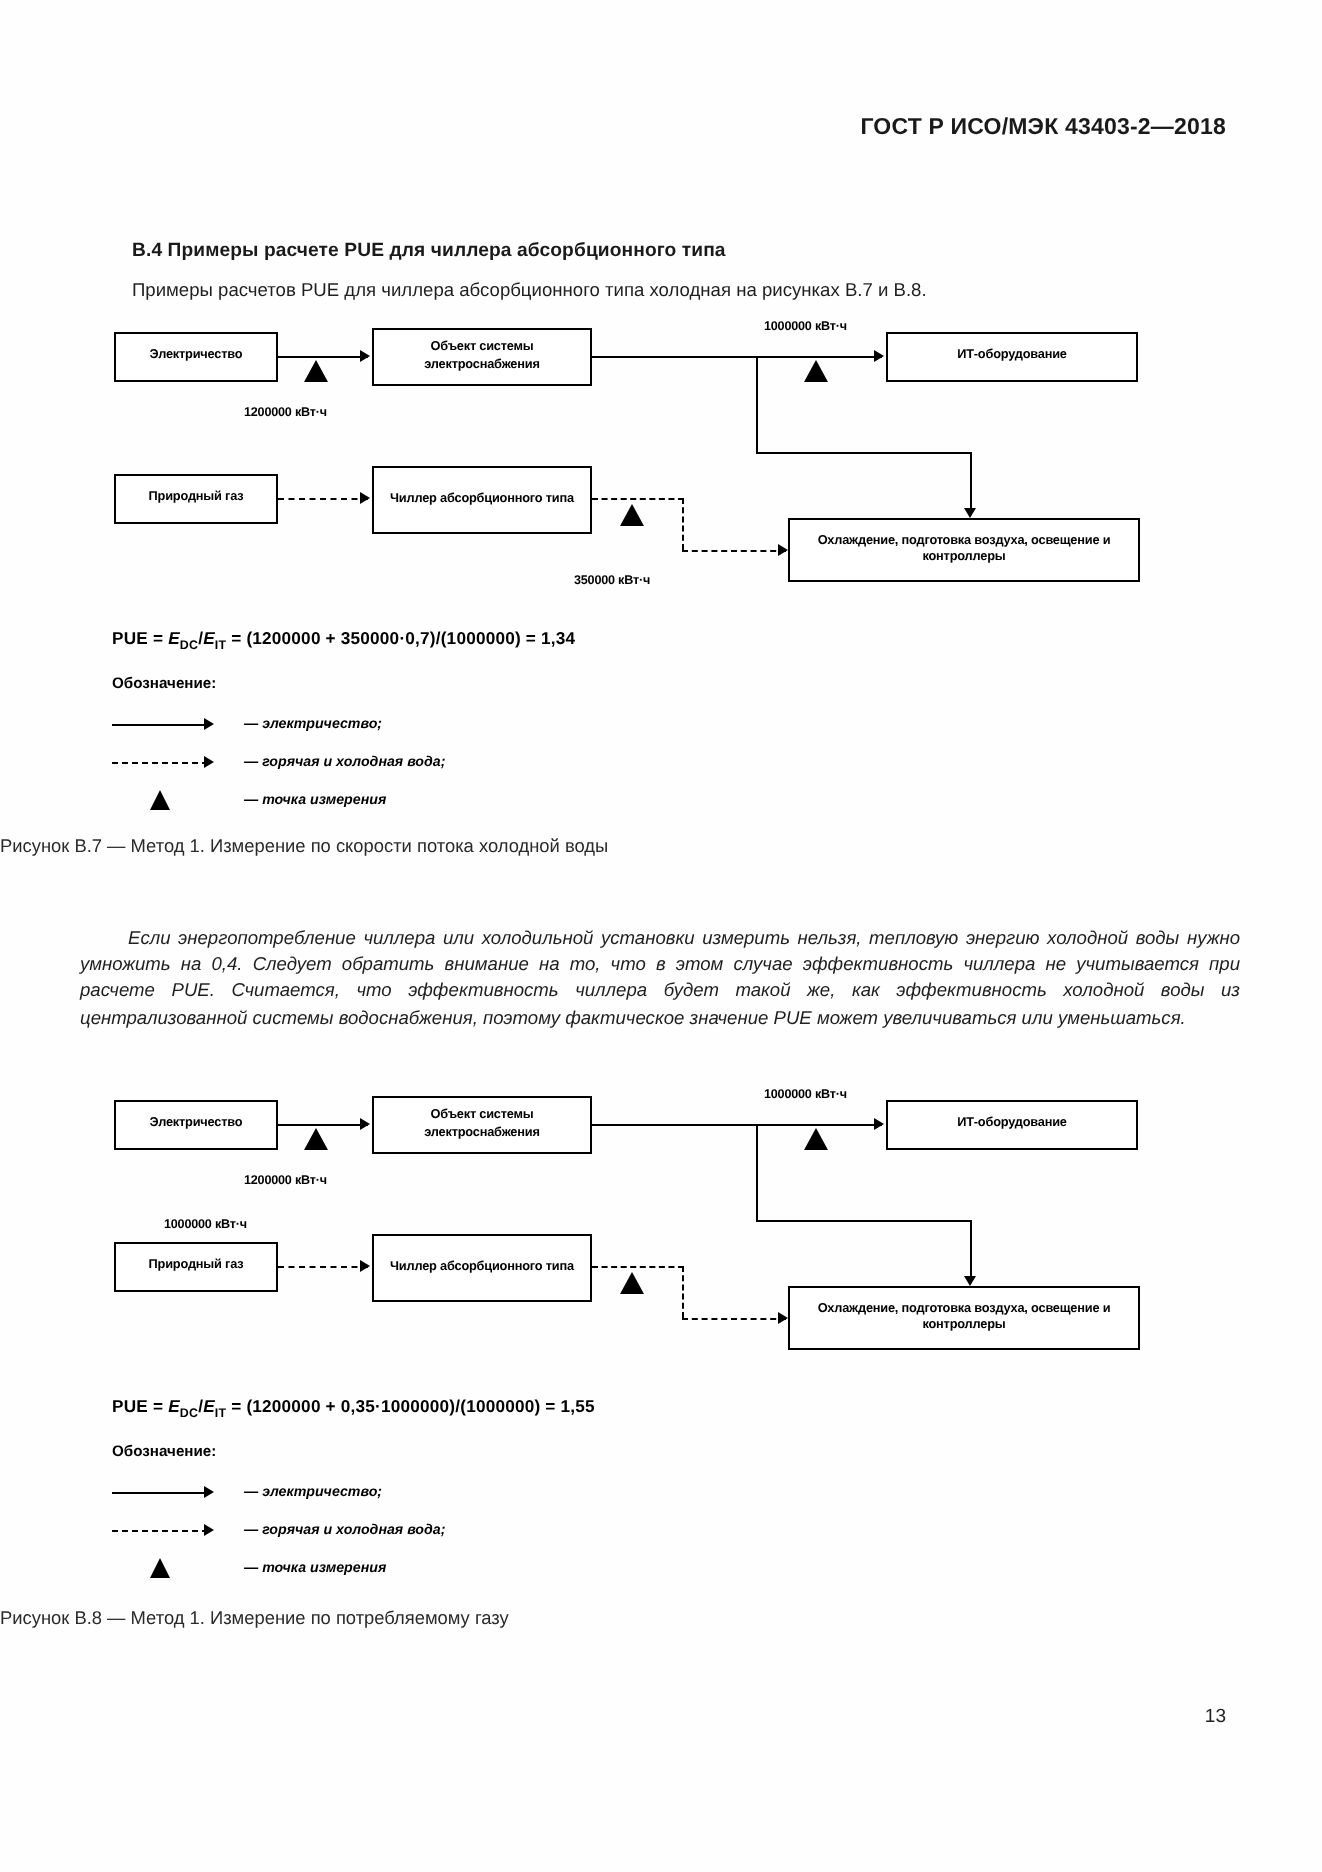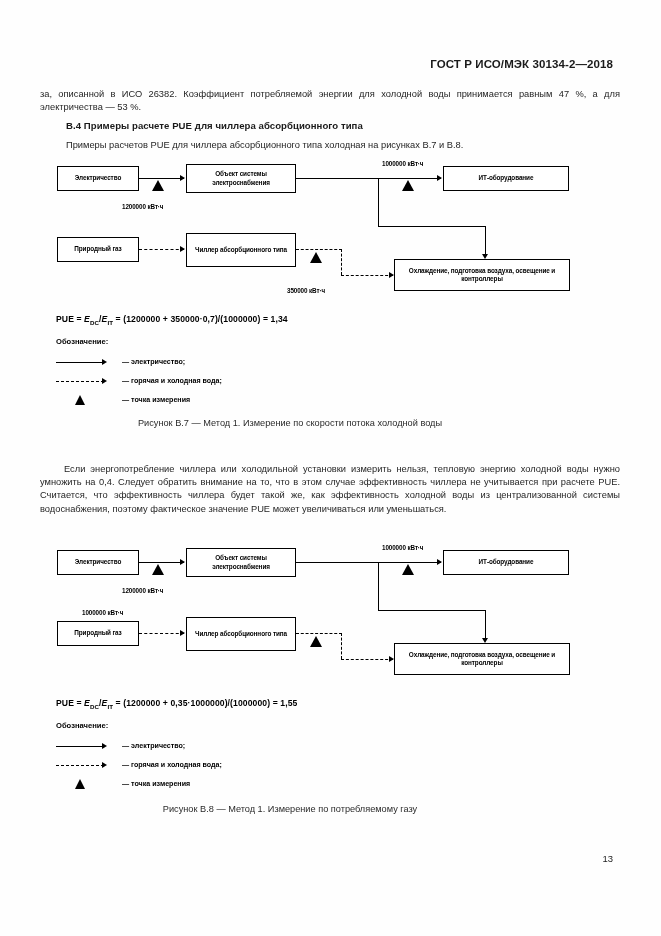--- a/index.html
+++ b/index.html
@@ -35,35 +35,34 @@
   
   .para {
     position: absolute;
     left: 40px;
     width: 580px;
     font-size: 9.3px;
     line-height: 13.2px;
     text-align: justify;
     color: #1f1f1f;
   }
-  .para.indent { text-indent: 24px; }
+  .para.indent { text-indent: 24px; font-style: italic; }
 
   .heading {
     position: absolute;
     left: 66px;
     font-size: 9.6px;
     font-weight: bold;
     letter-spacing: 0.05px;
   }
 
   .caption {
     position: absolute;
     left: 0;
     width: 580px;
-    text-align: center;
     font-size: 9.2px;
     color: #2a2a2a;
   }
 
   .page-number {
     position: absolute;
     right: 48px;
     bottom: 72px;
     font-size: 9.5px;
     color: #222;
@@ -192,30 +191,29 @@
     border-bottom: 3.2px solid transparent;
   }
   .legend-sym .tri {
     position: absolute;
     top: 1px; left: 19px;
     width: 0; height: 0;
     border-bottom: 10px solid #000;
     border-left: 5.5px solid transparent;
     border-right: 5.5px solid transparent;
   }
-  .legend-text { padding-left: 4px; }
+  .legend-text { padding-left: 4px; font-style: italic; }
 </style>
 </head>
 <body>
 
 <div class="page">
 
-  <div class="doc-header">ГОСТ Р ИСО/МЭК 30134-2—2018</div>
-
-  <div class="para" style="top:88px;">за, описанной в ИСО 26382. Коэффициент потребляемой энергии для холодной воды принимается равным 47 %, а для электричества — 53 %.</div>
+  <div class="doc-header">ГОСТ Р ИСО/МЭК 43403-2—2018</div>
+
 
   <div class="heading" style="top:120px;">В.4  Примеры расчете PUE для чиллера абсорбционного типа</div>
 
   <div class="para" style="top:139px; text-indent:26px;">Примеры расчетов PUE для чиллера абсорбционного типа холодная на рисунках В.7 и В.8.</div>
 
   <div class="figure">
 
     <div class="node" style="left:57px; top:166px; width:82px; height:25px;">Электричество</div>
 
     <div class="line-h" style="left:139px; top:178px; width:45px;"></div>

